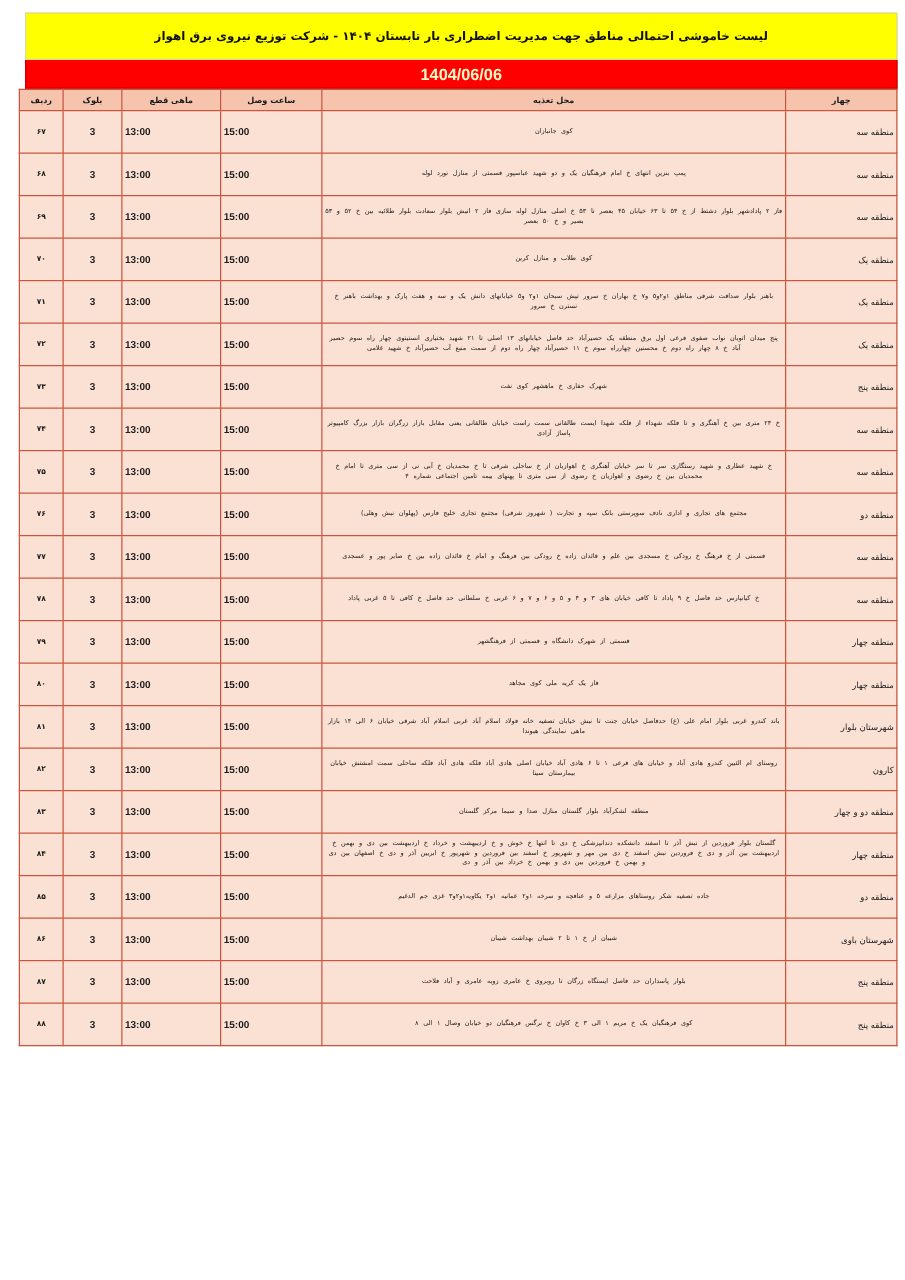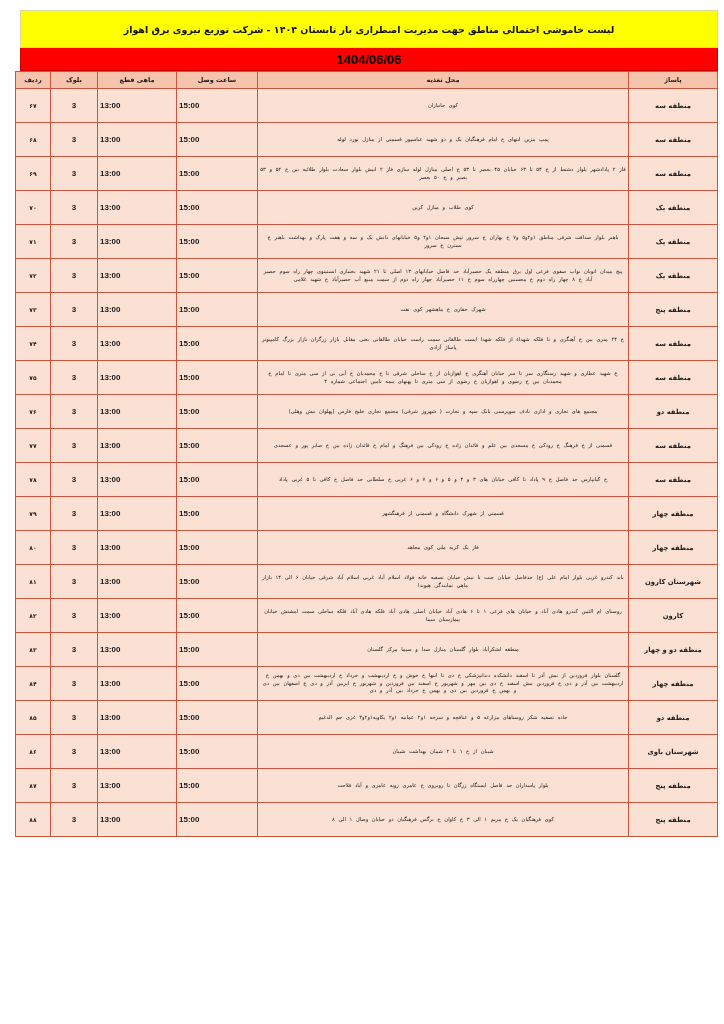--- a/index.html
+++ b/index.html
@@ -43,21 +43,21 @@
     border: 1px solid #cc0000;
     border-top: none;
     height: 22px;
     display: flex;
     align-items: center;
     justify-content: center;
   }
   .date-bar .date-text {
     font-size: 13px;
     font-weight: bold;
-    color: #000000;
+    color: #fef9c3;
     direction: ltr;
     font-family: "Liberation Sans", sans-serif;
   }
   table.sched {
     width: 100%;
     border-collapse: collapse;
     table-layout: fixed;
     direction: rtl;
   }
   table.sched th, table.sched td {
@@ -76,21 +76,22 @@
   }
   th.col-district, td.col-district { width: 84px; text-align: center; }
   th.col-place,    td.col-place    { width: 366px; }
   th.col-on,       td.col-on       { width: 76px; }
   th.col-off,      td.col-off      { width: 74px; text-align: left; }
   th.col-block,    td.col-block    { width: 42px; text-align: center; }
   th.col-row,      td.col-row      { width: 30px; text-align: center; }
 
   td.col-district {
     font-size: 6.8px;
-    font-weight: bold;
+    font-weight: normal;
+    text-align: right;
   }
   td.col-place {
     font-size: 5.2px;
     text-align: center;
     line-height: 1.5;
     padding: 2px 4px;
     word-spacing: 2px;
   }
   td.col-on, td.col-off {
     font-size: 8px;
@@ -119,21 +120,21 @@
     <div class="title-text">لیست خاموشی احتمالی مناطق جهت مدیریت اضطراری بار تابستان ۱۴۰۴ - شرکت توزیع نیروی برق اهواز</div>
   </div>
 
   <div class="date-bar">
     <div class="date-text">1404/06/06</div>
   </div>
 
   <table class="sched">
     <thead>
       <tr>
-        <th class="col-district">پاساژ</th>
+        <th class="col-district">چهار</th>
         <th class="col-place">محل تغذیه</th>
         <th class="col-on">ساعت وصل</th>
         <th class="col-off">ماهی قطع</th>
         <th class="col-block">بلوک</th>
         <th class="col-row">ردیف</th>
       </tr>
     </thead>
     <tbody id="table-body">
         <tr>
           <td class="col-district">منطقه سه</td>
@@ -241,21 +242,21 @@
         </tr>
         <tr>
           <td class="col-district">منطقه چهار</td>
           <td class="col-place">فاز یک کریه ملی    کوی مجاهد</td>
           <td class="col-on">15:00</td>
           <td class="col-off">13:00</td>
           <td class="col-block">3</td>
           <td class="col-row">۸۰</td>
         </tr>
         <tr>
-          <td class="col-district">شهرستان کارون</td>
+          <td class="col-district">شهرستان بلوار</td>
           <td class="col-place">باند کندرو غربی بلوار امام علی (ع) حدفاصل خیابان جنت تا نبش خیابان تصفیه خانه فولاد    اسلام آباد غربی    اسلام آباد شرقی خیابان ۶ الی ۱۴    بازار ماهی    نمایندگی هیوندا</td>
           <td class="col-on">15:00</td>
           <td class="col-off">13:00</td>
           <td class="col-block">3</td>
           <td class="col-row">۸۱</td>
         </tr>
         <tr>
           <td class="col-district">کارون</td>
           <td class="col-place">روستای ام الئبین    کندرو هادی آباد و خیابان های فرعی ۱ تا ۶ هادی آباد    خیابان اصلی هادی آباد    فلکه هادی آباد    فلکه ساحلی سمت امشتش    خیابان بیمارستان سینا</td>
           <td class="col-on">15:00</td>

